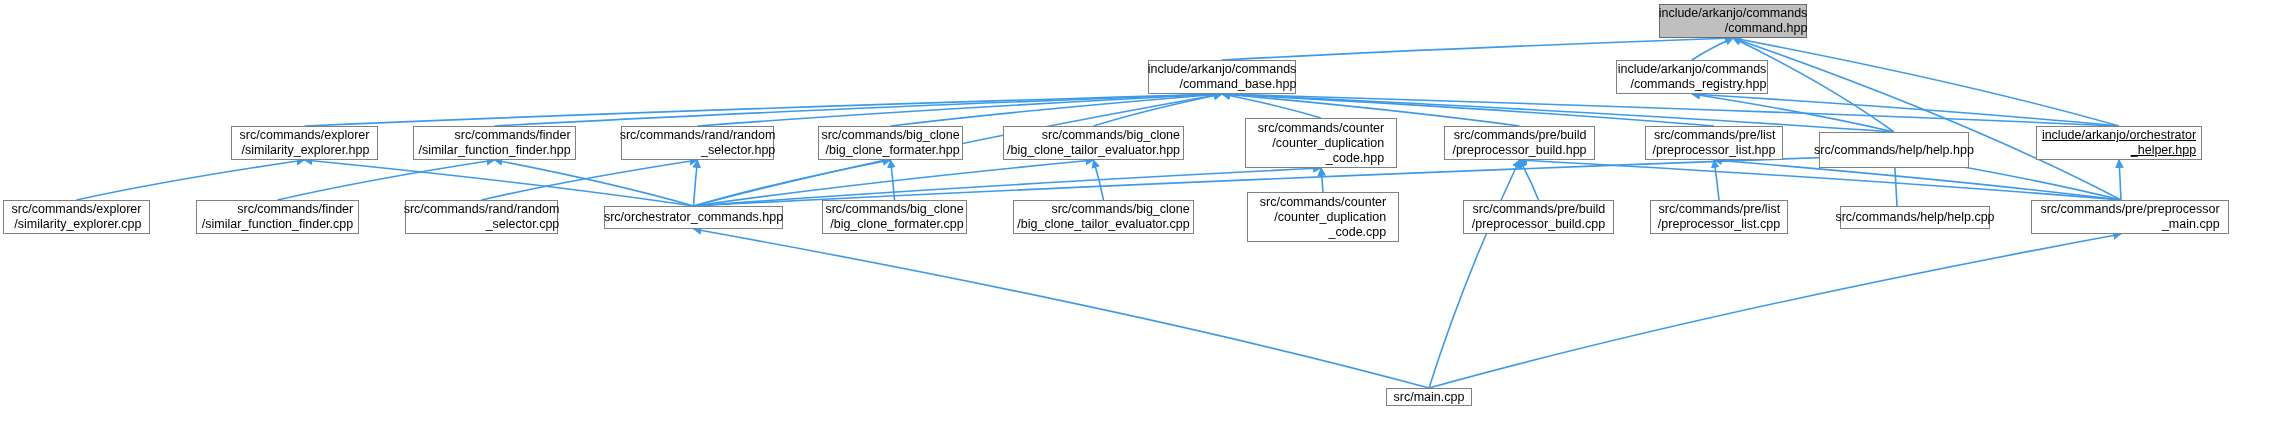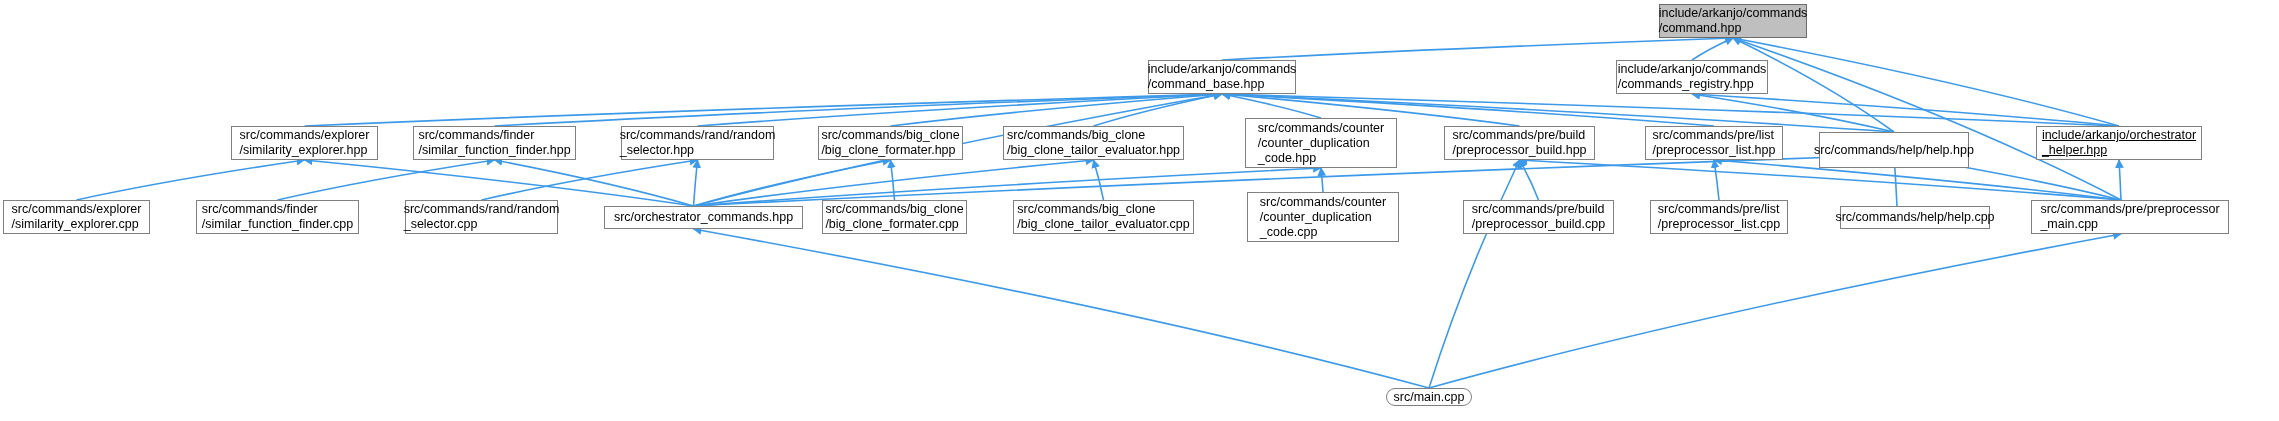--- a/index.html
+++ b/index.html
@@ -12,21 +12,21 @@
   }
   svg.edges{position:absolute;left:0;top:0;width:2279px;height:421px;}
   .node{
     position:absolute;
     box-sizing:border-box;
     border:1px solid #808080;
     background:#ffffff;
     display:flex;
     align-items:center;
     justify-content:center;
-    text-align:left;
+    text-align:right;
     color:#000000;
     font-size:12.5px;
     line-height:15px;
     letter-spacing:0px;
     white-space:pre-line;
     padding:8px 3px;
     z-index:5;
   }
   .node.root{ background:#bfbfbf; border-color:#6b6b6b; }
   .node .lbl{display:block;}
@@ -111,30 +111,30 @@
 /preprocessor_list.hpp</span></div>
       <div class="node" style="left: 1819px; top: 132px; width: 150px; height: 36px;"><span class="lbl">src/commands/help/help.hpp</span></div>
       <div class="node" style="left: 2036px; top: 126px; width: 166px; height: 34px; text-decoration: underline;"><span class="lbl">include/arkanjo/orchestrator
 _helper.hpp</span></div>
       <div class="node" style="left: 3px; top: 200px; width: 147px; height: 34px;"><span class="lbl">src/commands/explorer
 /similarity_explorer.cpp</span></div>
       <div class="node" style="left: 196px; top: 200px; width: 163px; height: 34px;"><span class="lbl">src/commands/finder
 /similar_function_finder.cpp</span></div>
       <div class="node" style="left: 405px; top: 200px; width: 153px; height: 34px;"><span class="lbl">src/commands/rand/random
 _selector.cpp</span></div>
-      <div class="node" style="left: 604px; top: 206px; width: 199px; height: 23px;"><span class="lbl">src/orchestrator_commands.hpp</span></div>
+      <div class="node" style="left: 604px; top: 206px; width: 179px; height: 23px;"><span class="lbl">src/orchestrator_commands.hpp</span></div>
       <div class="node" style="left: 822px; top: 200px; width: 145px; height: 34px;"><span class="lbl">src/commands/big_clone
 /big_clone_formater.cpp</span></div>
       <div class="node" style="left: 1013px; top: 200px; width: 181px; height: 34px;"><span class="lbl">src/commands/big_clone
 /big_clone_tailor_evaluator.cpp</span></div>
       <div class="node" style="left: 1247px; top: 192px; width: 152px; height: 50px;"><span class="lbl">src/commands/counter
 /counter_duplication
 _code.cpp</span></div>
       <div class="node" style="left: 1463px; top: 200px; width: 151px; height: 34px;"><span class="lbl">src/commands/pre/build
 /preprocessor_build.cpp</span></div>
       <div class="node" style="left: 1650px; top: 200px; width: 138px; height: 34px;"><span class="lbl">src/commands/pre/list
 /preprocessor_list.cpp</span></div>
       <div class="node" style="left: 1822px; top: 206px; width: 150px; height: 23px; margin-left: 18px;"><span class="lbl">src/commands/help/help.cpp</span></div>
       <div class="node" style="left: 2031px; top: 200px; width: 198px; height: 34px;"><span class="lbl">src/commands/pre/preprocessor
 _main.cpp</span></div>
-      <div class="node" style="left: 1386px; top: 388px; width: 86px; height: 17px; border-radius: 11px;"><span class="lbl">src/main.cpp</span></div>
+      <div class="node" style="left: 1386px; top: 388px; width: 86px; height: 17px;"><span class="lbl">src/main.cpp</span></div>
     </div>
 </div>
 
 </body></html>

